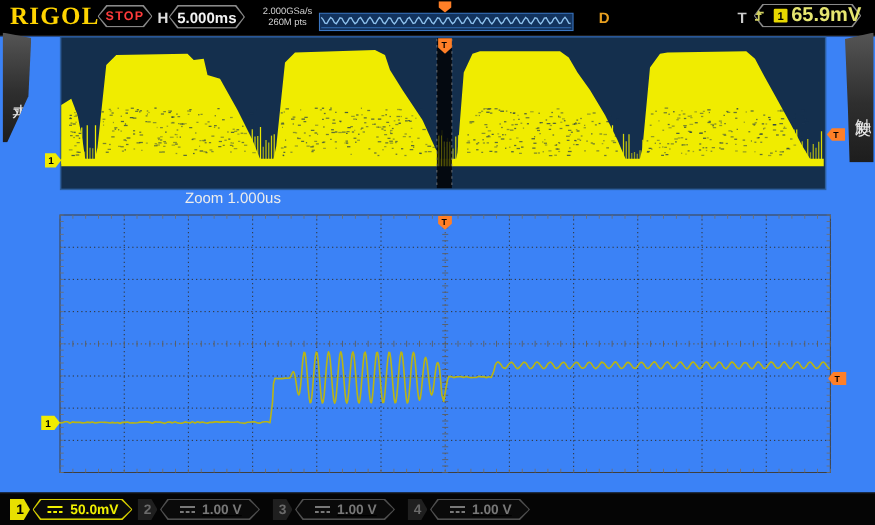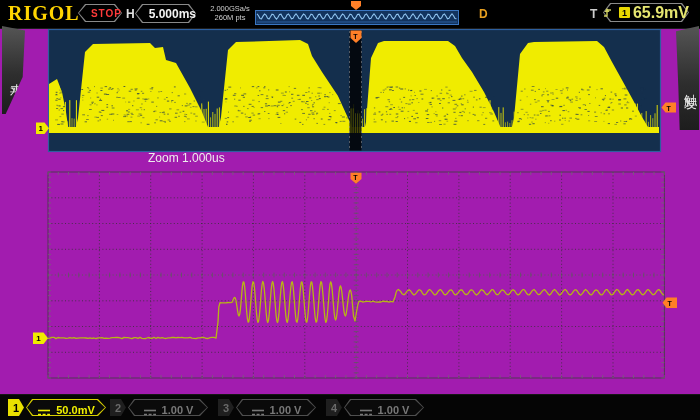--- a/index.html
+++ b/index.html
@@ -1,29 +1,29 @@
 <!DOCTYPE html>
 <html><head>
 <meta charset="utf-8">
 <style>
   html,body{margin:0;padding:0;background:#000;width:700px;height:420px;overflow:hidden;
     font-family:"Liberation Sans","DejaVu Sans",sans-serif;-webkit-font-smoothing:none;}
   .abs{position:absolute;}
-  #screen{position:relative;width:700px;height:420px;background:#a21caf;}
+  #screen{position:relative;width:700px;height:420px;background:#3b82f6;}
 
   
   #header{position:absolute;left:0;top:0;width:700px;height:28px;background:#000;border-bottom:1px solid #1c1c1c;}
   .logo{left:8px;top:2px;font-family:"Liberation Serif","DejaVu Serif",serif;font-weight:bold;
     font-size:20px;color:#ffd400;letter-spacing:1px;}
   .hexbox{position:absolute;}
   .hb-border{position:absolute;inset:0;background:#8a8a8a;
     clip-path:polygon(7px 0,calc(100% - 7px) 0,100% 50%,calc(100% - 7px) 100%,7px 100%,0 50%);}
   .hb-fill{position:absolute;inset:1px;background:#000;
     clip-path:polygon(7px 0,calc(100% - 7px) 0,100% 50%,calc(100% - 7px) 100%,7px 100%,0 50%);}
-  .hb-content{position:absolute;inset:0;display:flex;align-items:center;justify-content:flex-end;gap:3px;}
+  .hb-content{position:absolute;inset:0;display:flex;align-items:center;justify-content:center;gap:3px;}
   .stop-text{color:#ff3b3b;font-weight:bold;font-size:10px;letter-spacing:1px;}
   .tb-text{color:#f2f2f2;font-weight:bold;font-size:12px;}
   .delay-text{color:#f25a3c;font-weight:bold;font-size:10.5px;}
   .hlabel{font-weight:bold;font-size:12px;color:#e0e0e0;}
   .dlabel{font-weight:bold;font-size:12px;color:#e8a020;}
   .tlabel{font-weight:bold;font-size:12px;color:#cccccc;}
   .rate{left:196px;top:4px;width:44px;text-align:center;color:#d0d0d0;font-size:7.5px;line-height:9px;margin-left:12px;}
   .trig-num{width:11px;height:11px;background:#e8d800;color:#000;font-size:9px;font-weight:bold;
     display:flex;align-items:center;justify-content:center;border-radius:1px;}
   .trig-val{color:#e6e670;font-weight:bold;font-size:16px;}
@@ -45,21 +45,21 @@
   .chgroup{position:absolute;top:4px;height:17px;display:flex;align-items:center;}
   .numbox{width:16px;height:17px;display:flex;align-items:center;justify-content:center;
     font-weight:bold;font-size:11px;clip-path:polygon(0 0,calc(100% - 5px) 0,100% 50%,calc(100% - 5px) 100%,0 100%);}
   .numbox.on{background:#e8e000;color:#000;}
   .numbox.off{background:#1f1f1f;color:#6a6a6a;}
   .chanbox{position:relative;width:80px;height:17px;margin-left:2px;}
   .cb-border{position:absolute;inset:0;
     clip-path:polygon(6px 0,calc(100% - 8px) 0,100% 50%,calc(100% - 8px) 100%,6px 100%,0 50%);}
   .cb-fill{position:absolute;inset:1px;background:#0a0a0a;
     clip-path:polygon(6px 0,calc(100% - 8px) 0,100% 50%,calc(100% - 8px) 100%,6px 100%,0 50%);}
-  .cb-content{position:absolute;inset:0;display:flex;align-items:flex-end;justify-content:center;gap:5px;}
+  .cb-content{position:absolute;inset:0;display:flex;align-items:center;justify-content:center;gap:5px;text-decoration:underline;}
   .chgroup.on .cb-border{background:#d8d000;}
   .chgroup.off .cb-border{background:#4f4f4f;}
   .chval{font-weight:bold;font-size:11px;}
   .chgroup.on .chval{color:#f0f000;}
   .chgroup.off .chval{color:#787878;}
   .coupling{display:block;}
 </style>
 </head>
 <body>
 

